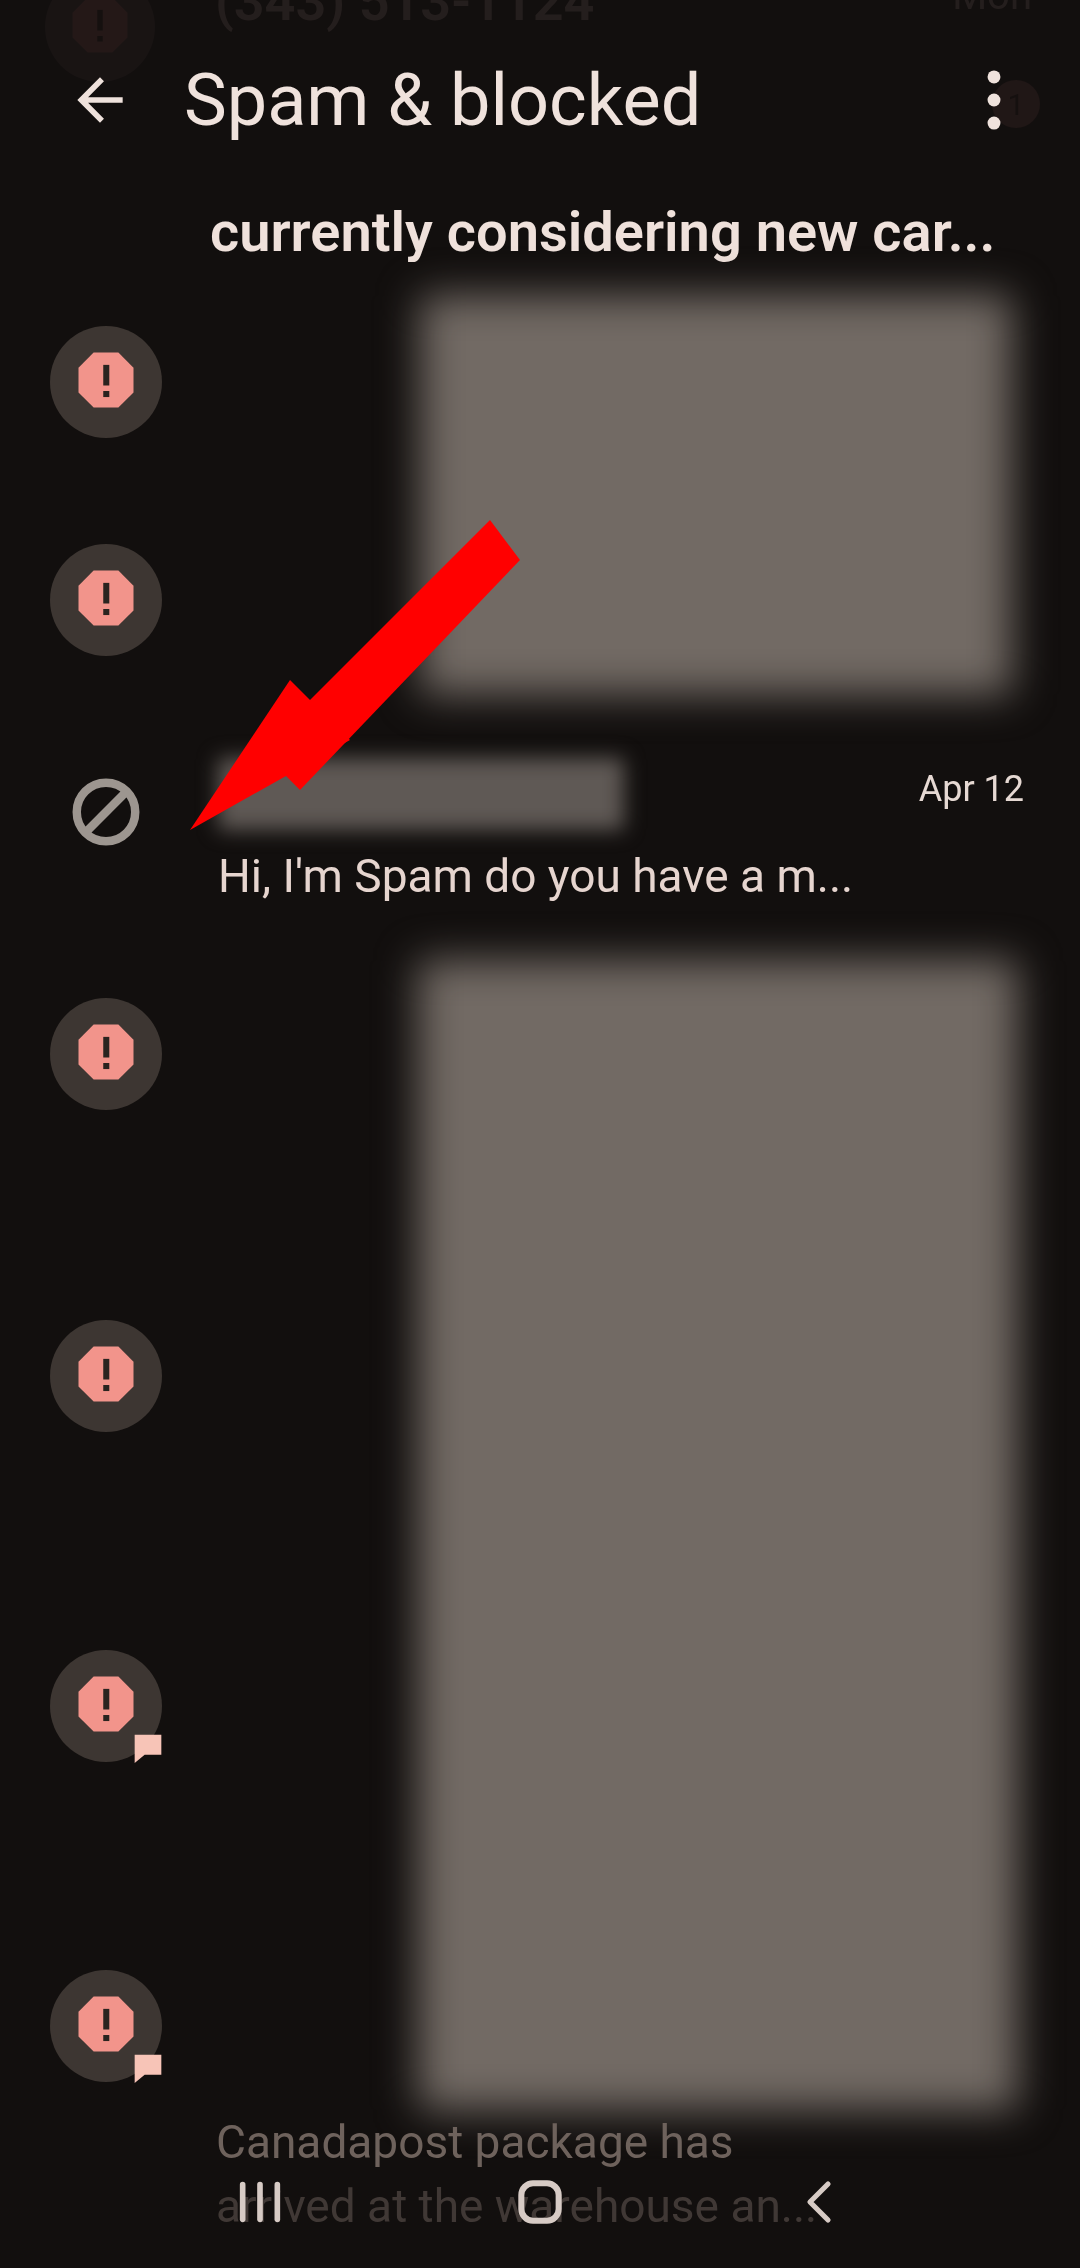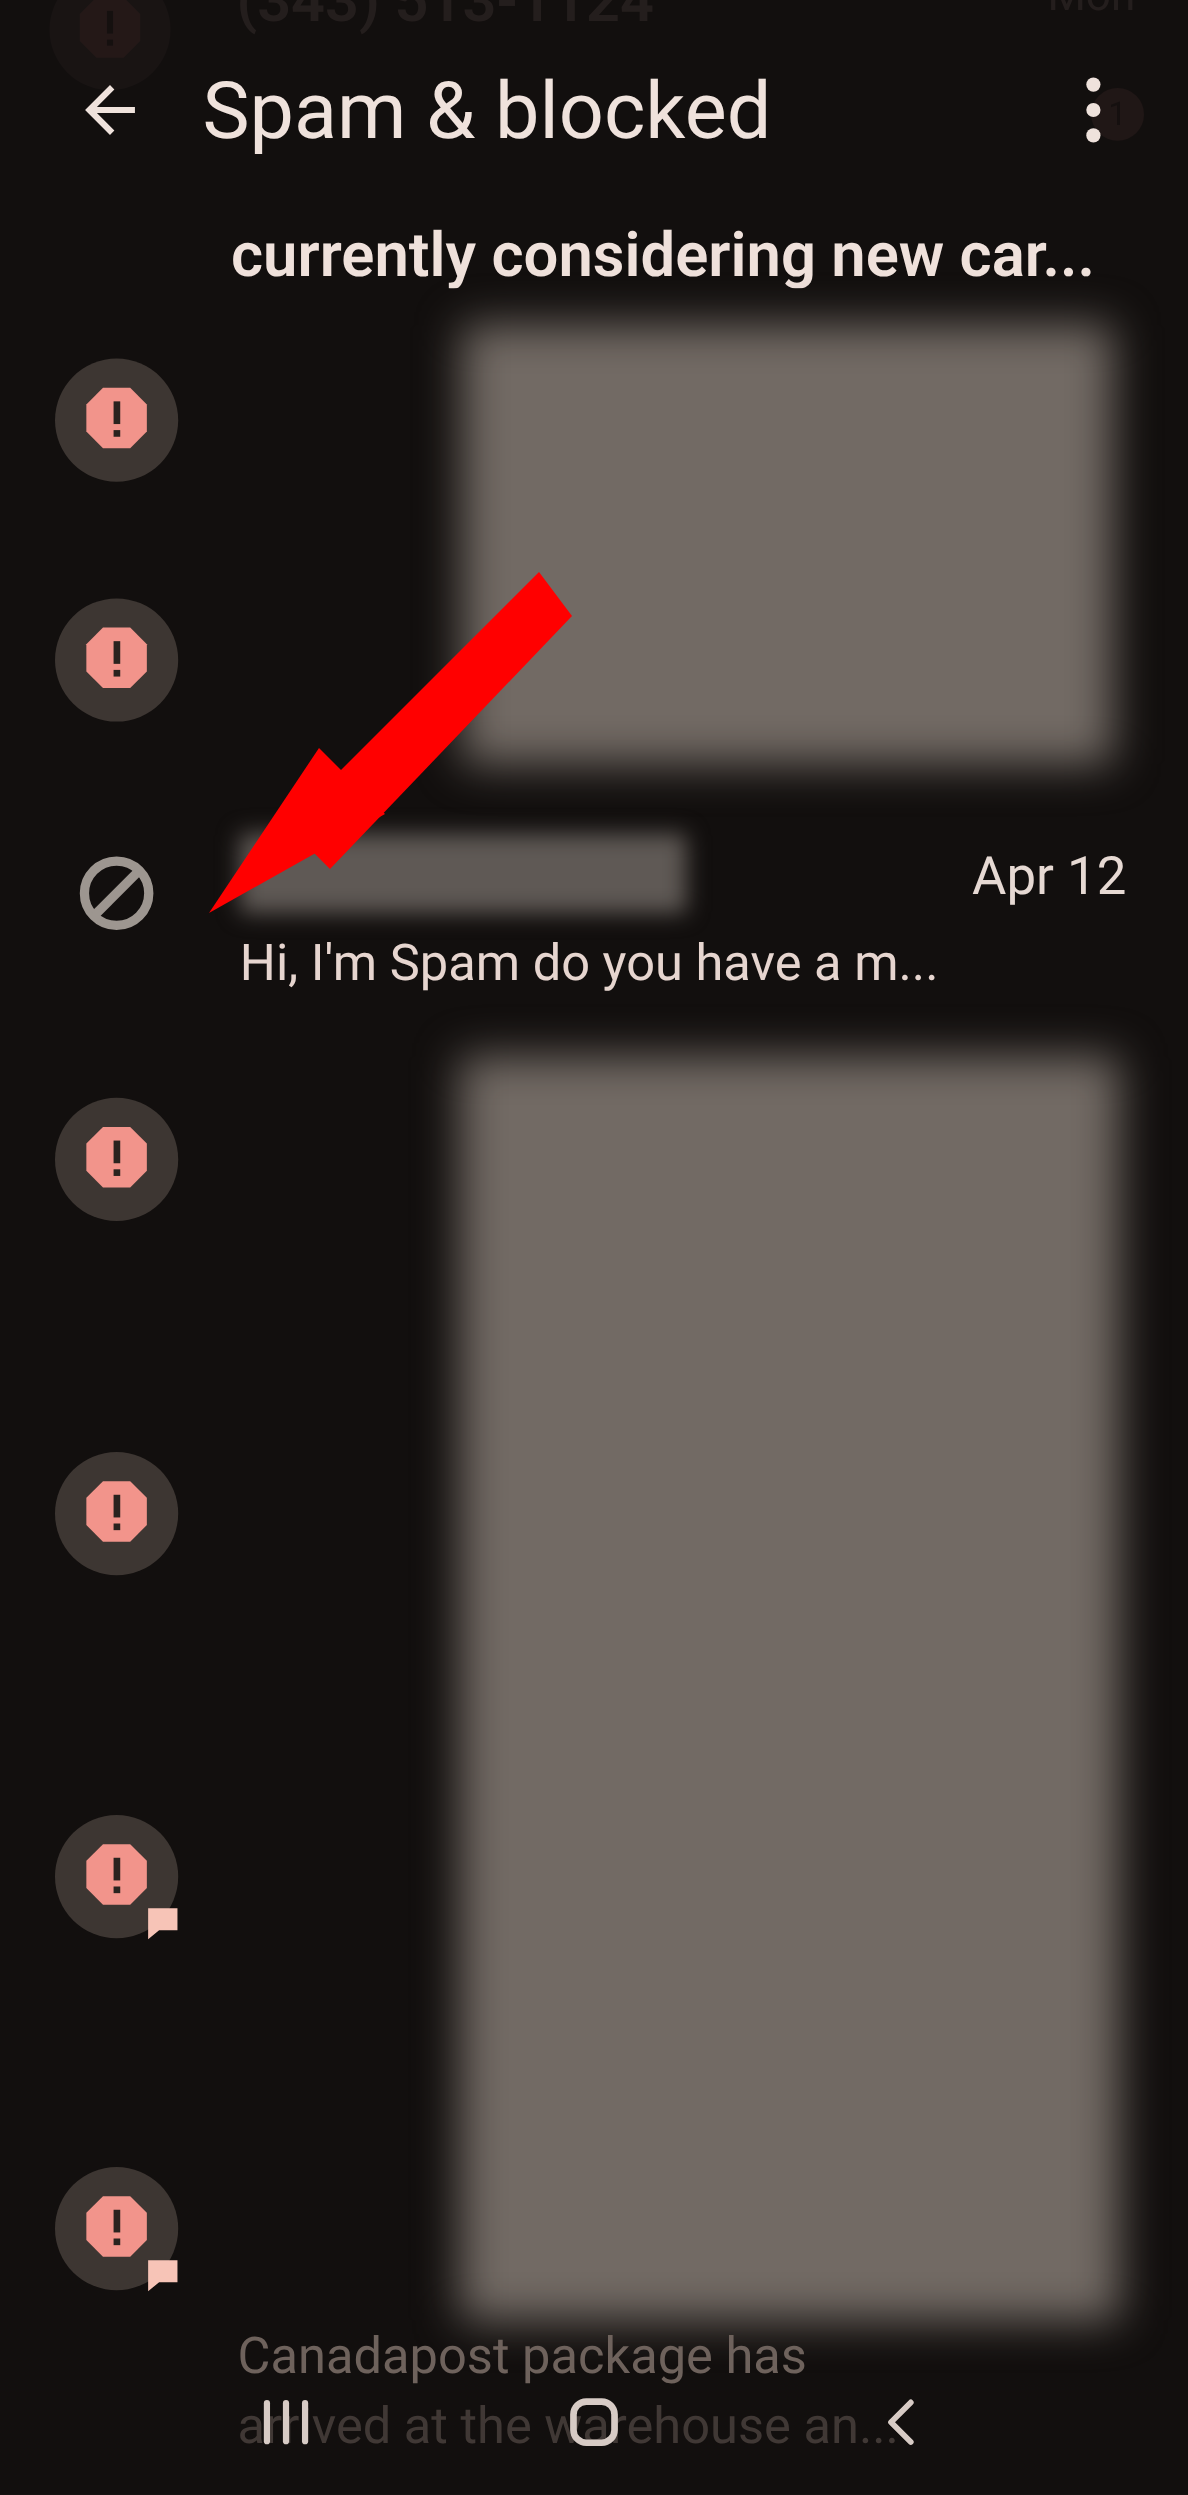--- a/index.html
+++ b/index.html
@@ -130,21 +130,21 @@
   .row-content {
     margin-left: 56px;
     flex:1;
     min-width:0;
   }
   .row-time {
     position:absolute;
     right:56px;
     top:28px;
     color:#e6d9d3;
-    font-size:48px;
+    font-size:36px;
   }
   .row-preview {
     color:#e6d7d1;
     font-size:46px;
     line-height:60px;
     margin-top:16px;
     white-space:nowrap;
     overflow:hidden;
     text-overflow:ellipsis;
   }

